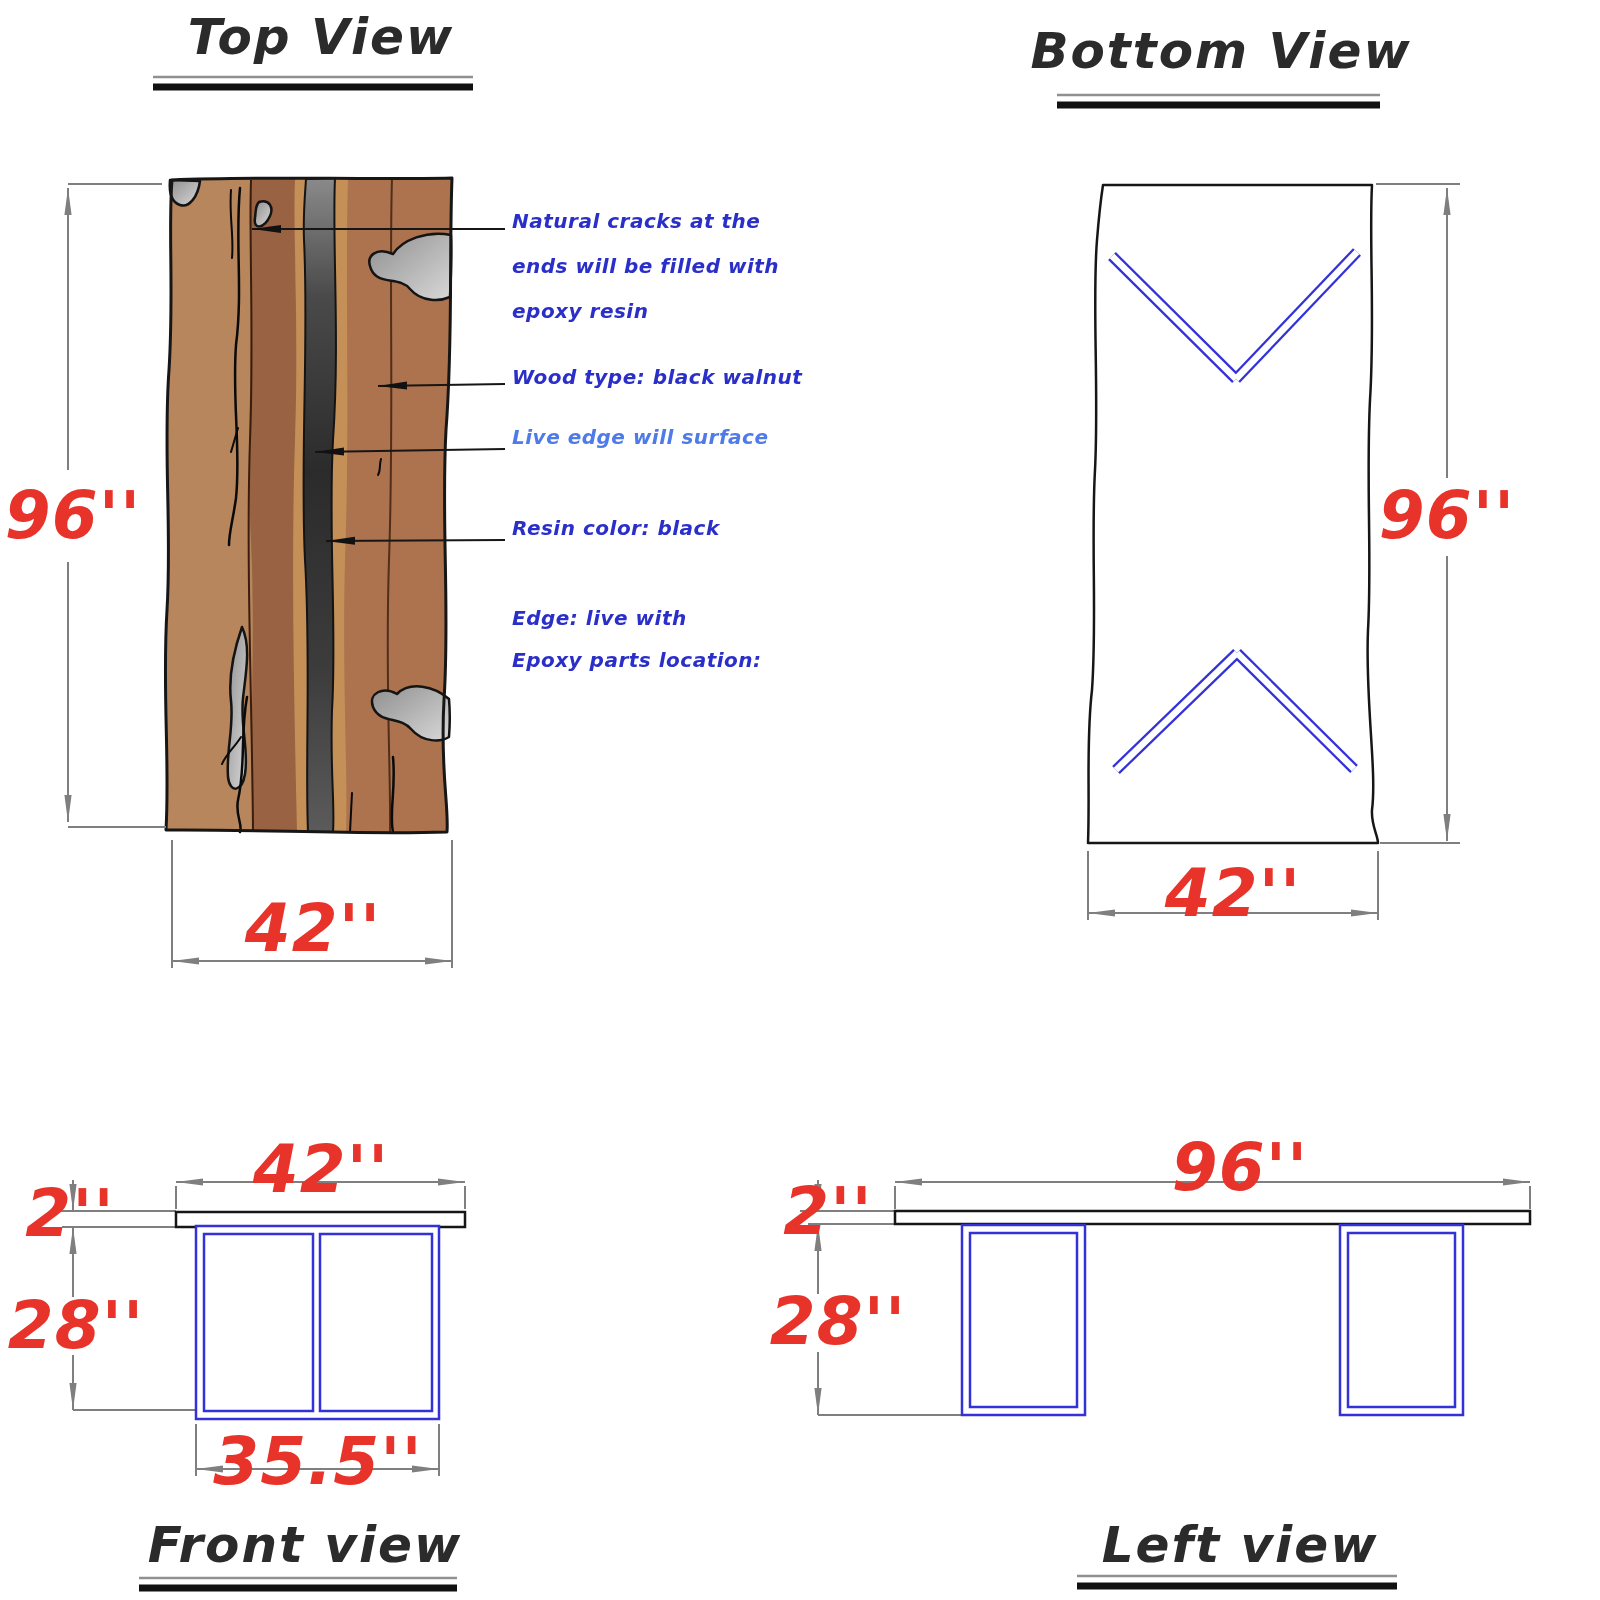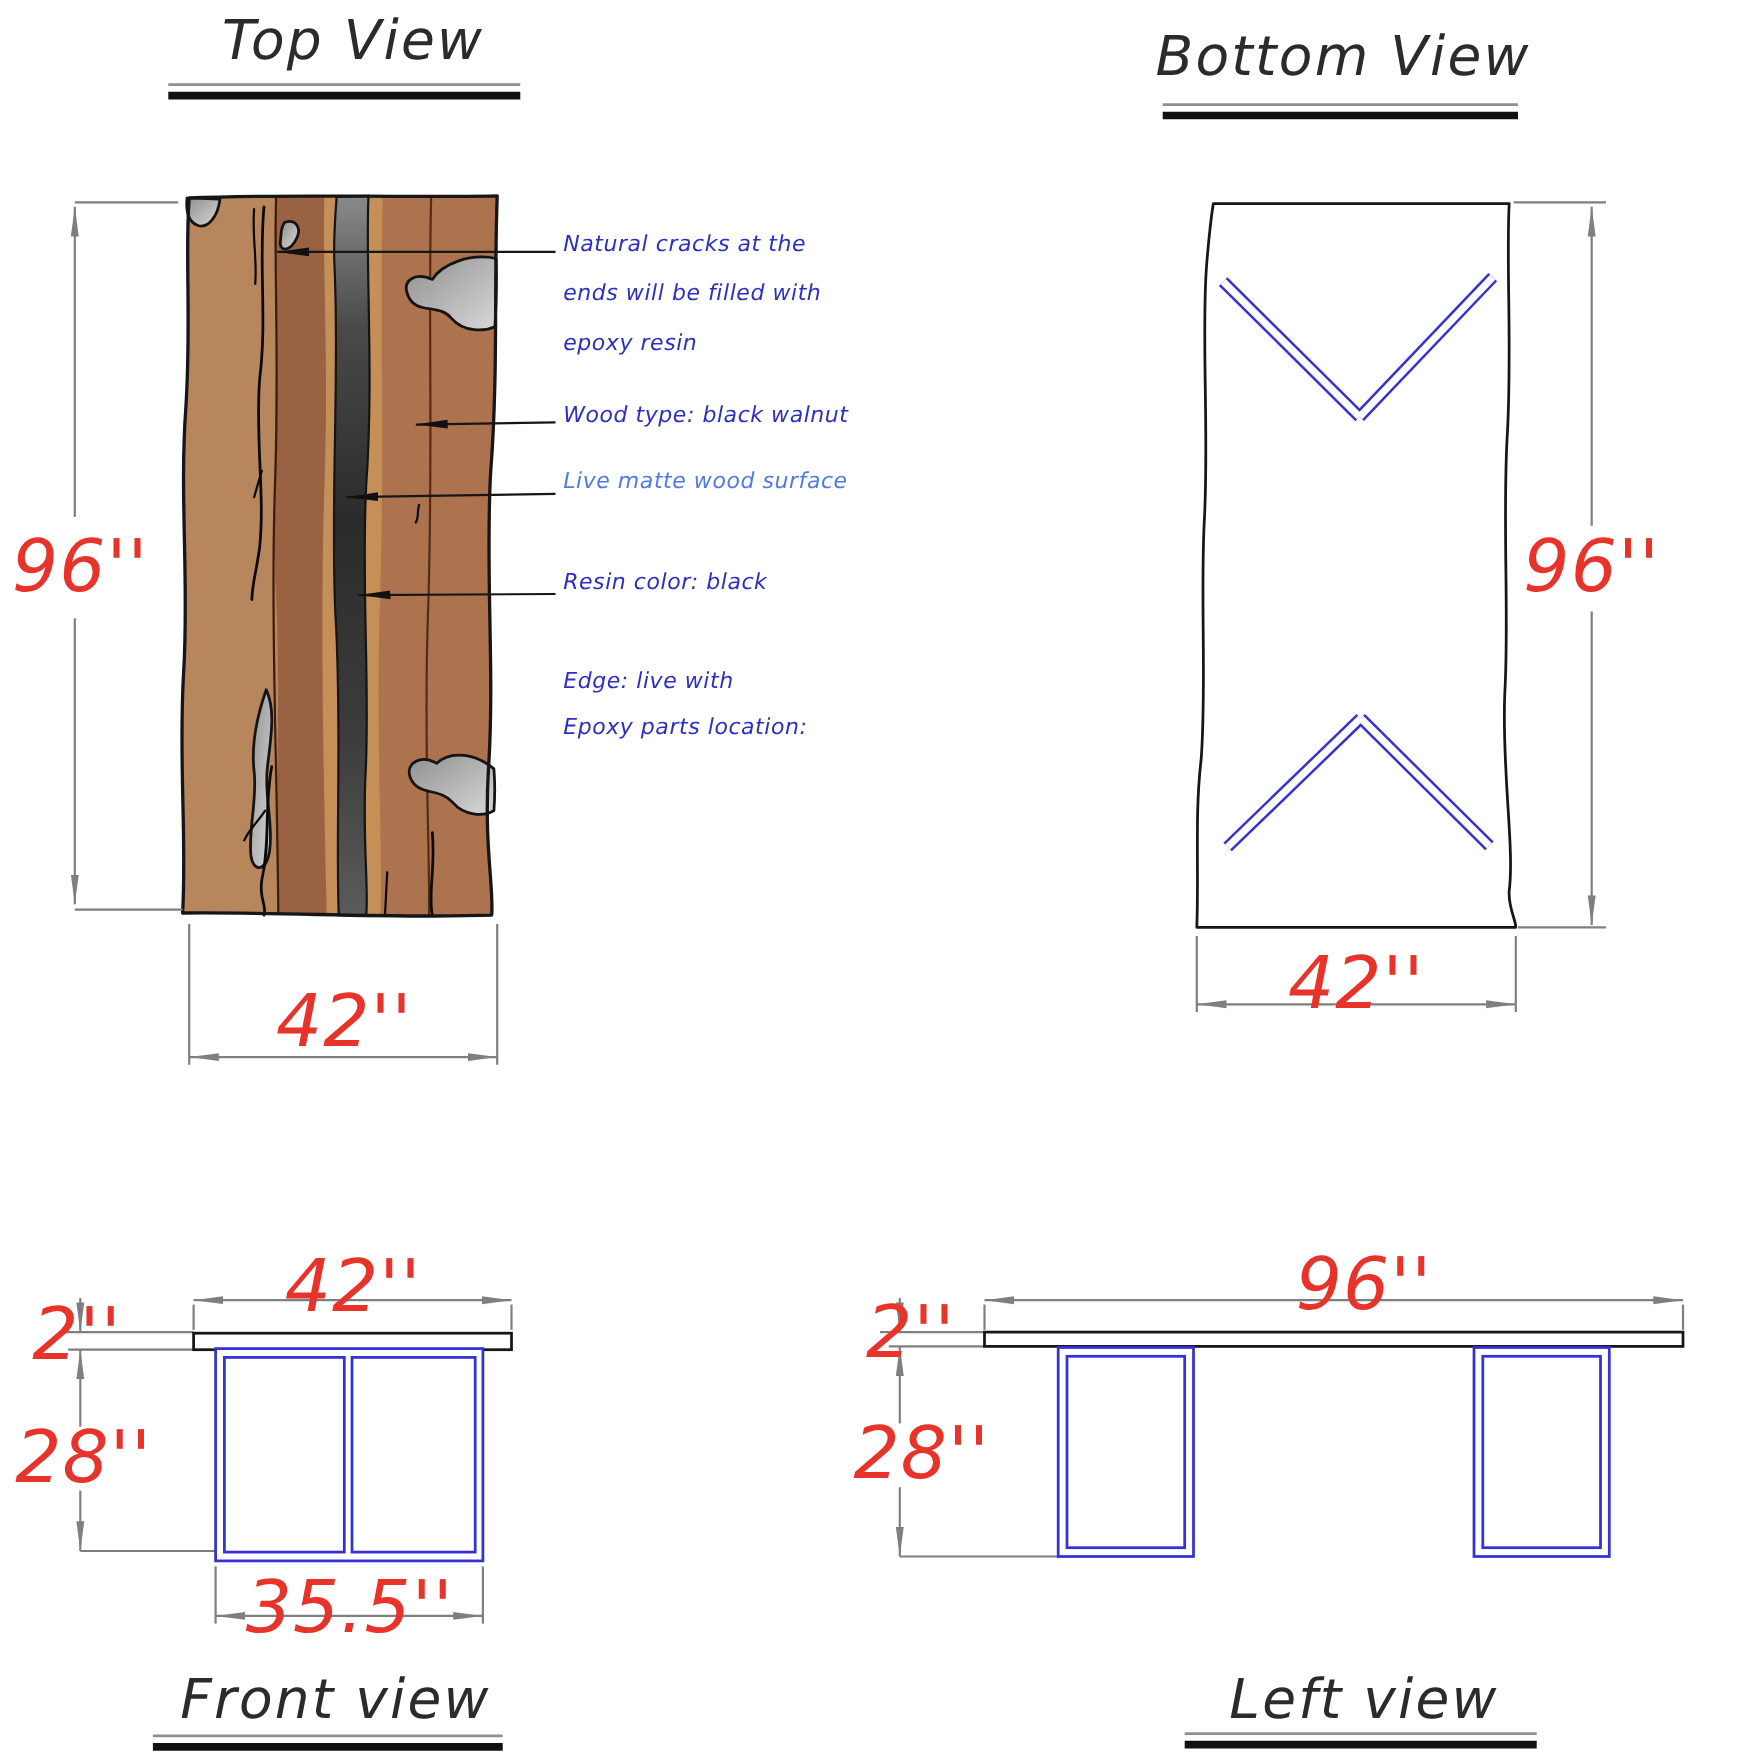--- a/index.html
+++ b/index.html
@@ -1,17 +1,17 @@
 <!DOCTYPE html>
 <html><head>
 <meta charset="utf-8">
 <style>
   html,body{margin:0;padding:0;background:#ffffff;}
   .stage{position:relative;width:1600px;height:1600px;background:#ffffff;overflow:hidden;
-         font-family:"DejaVu Sans", sans-serif;}
+         font-family:"DejaVu Sans", sans-serif;font-weight:bold;}
   .stage svg{position:absolute;left:0;top:0;}
   .lbl{position:absolute;white-space:nowrap;font-style:italic;line-height:1.1;}
   .title{font-size:50px;color:#2b2b2b;transform:translateX(-50%);letter-spacing:2px;}
   .dim{font-size:66px;color:#e8332a;letter-spacing:1px;}
   .dimx{transform:translateX(-50%);}
   .dimc{transform:translate(-50%,-50%);}
   .note{font-size:20px;color:#2b2fc9;letter-spacing:0.5px;}
   .note.light{color:#4e7be8;}
 </style>
 </head>
@@ -182,18 +182,18 @@
 <div class="lbl dim dimc" style="left:76px;top:1326px">28''</div>
 <div class="lbl dim dimx" style="left:318px;top:1426px">35.5''</div>
 <div class="lbl dim dimx" style="left:1240px;top:1132px">96''</div>
 <div class="lbl dim dimc" style="left:828px;top:1212px">2''</div>
 <div class="lbl dim dimc" style="left:838px;top:1322px">28''</div>
 
 <div class="lbl note" style="left:512px;top:210px">Natural cracks at the</div>
 <div class="lbl note" style="left:512px;top:255px">ends will be filled with</div>
 <div class="lbl note" style="left:512px;top:300px">epoxy resin</div>
 <div class="lbl note" style="left:512px;top:366px">Wood type: black walnut</div>
-<div class="lbl note light" style="left:512px;top:426px">Live matte wood surface</div>
+<div class="lbl note light" style="left:512px;top:426px">Live edge will surface</div>
 <div class="lbl note" style="left:512px;top:517px">Resin color: black</div>
 <div class="lbl note" style="left:512px;top:607px">Edge: live with</div>
 <div class="lbl note" style="left:512px;top:649px">Epoxy parts location:</div>
 
 </div>
 
 </body></html>

